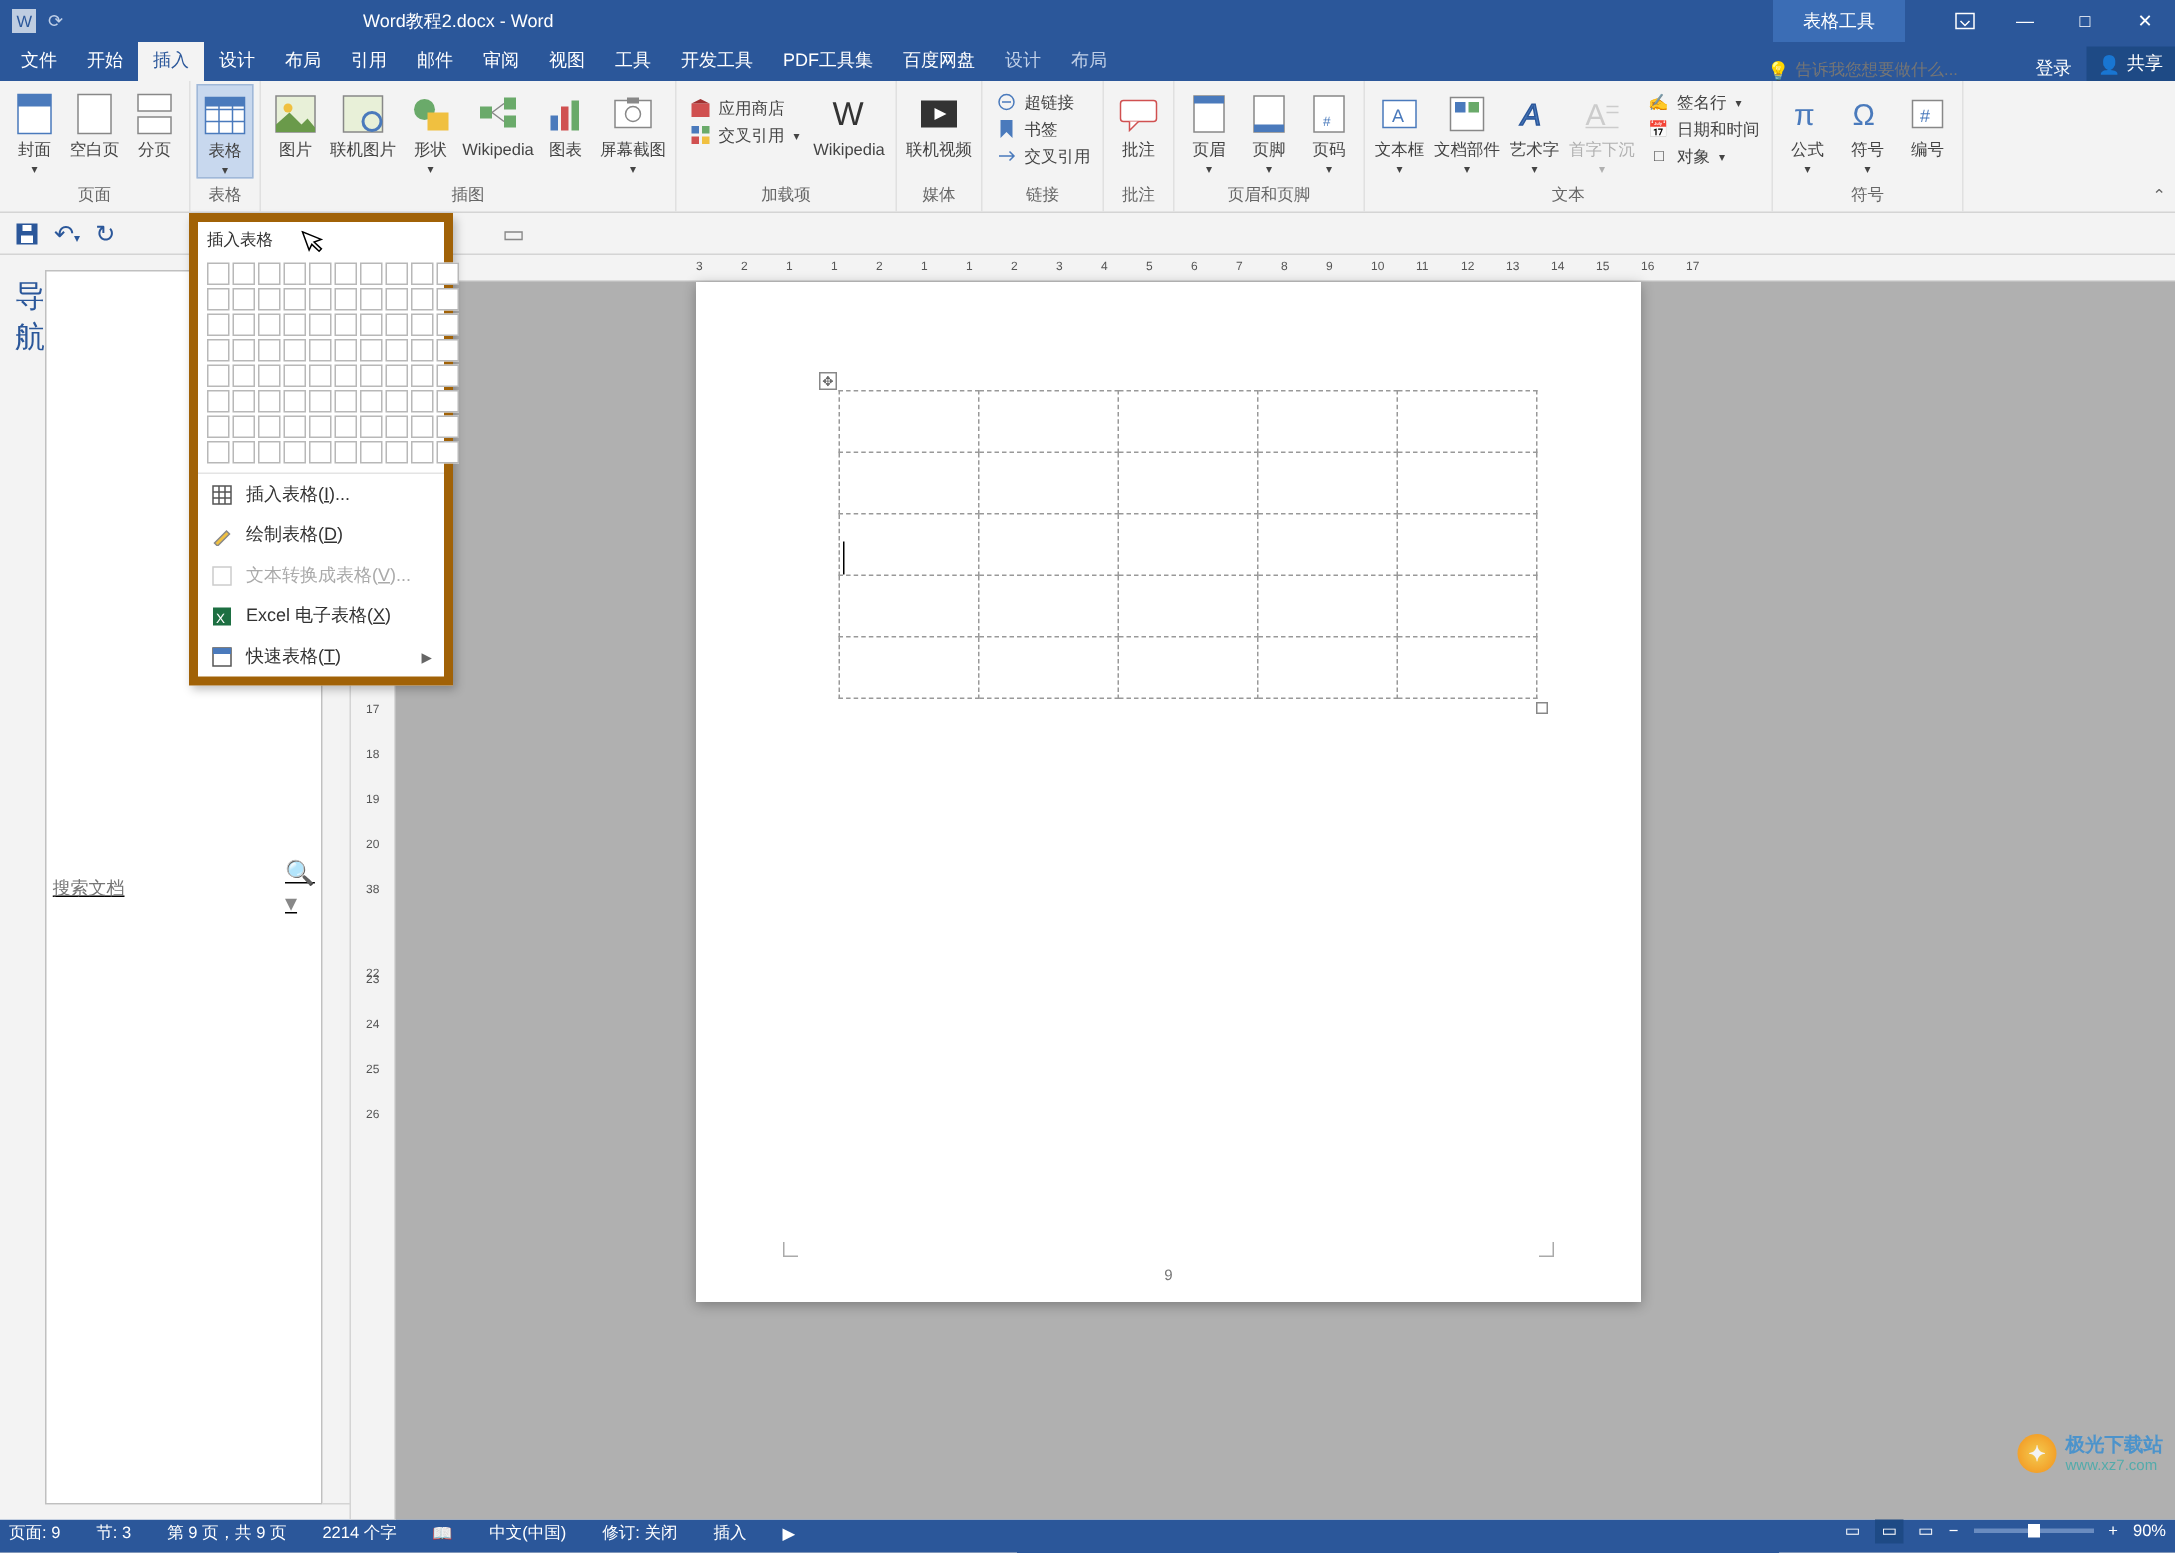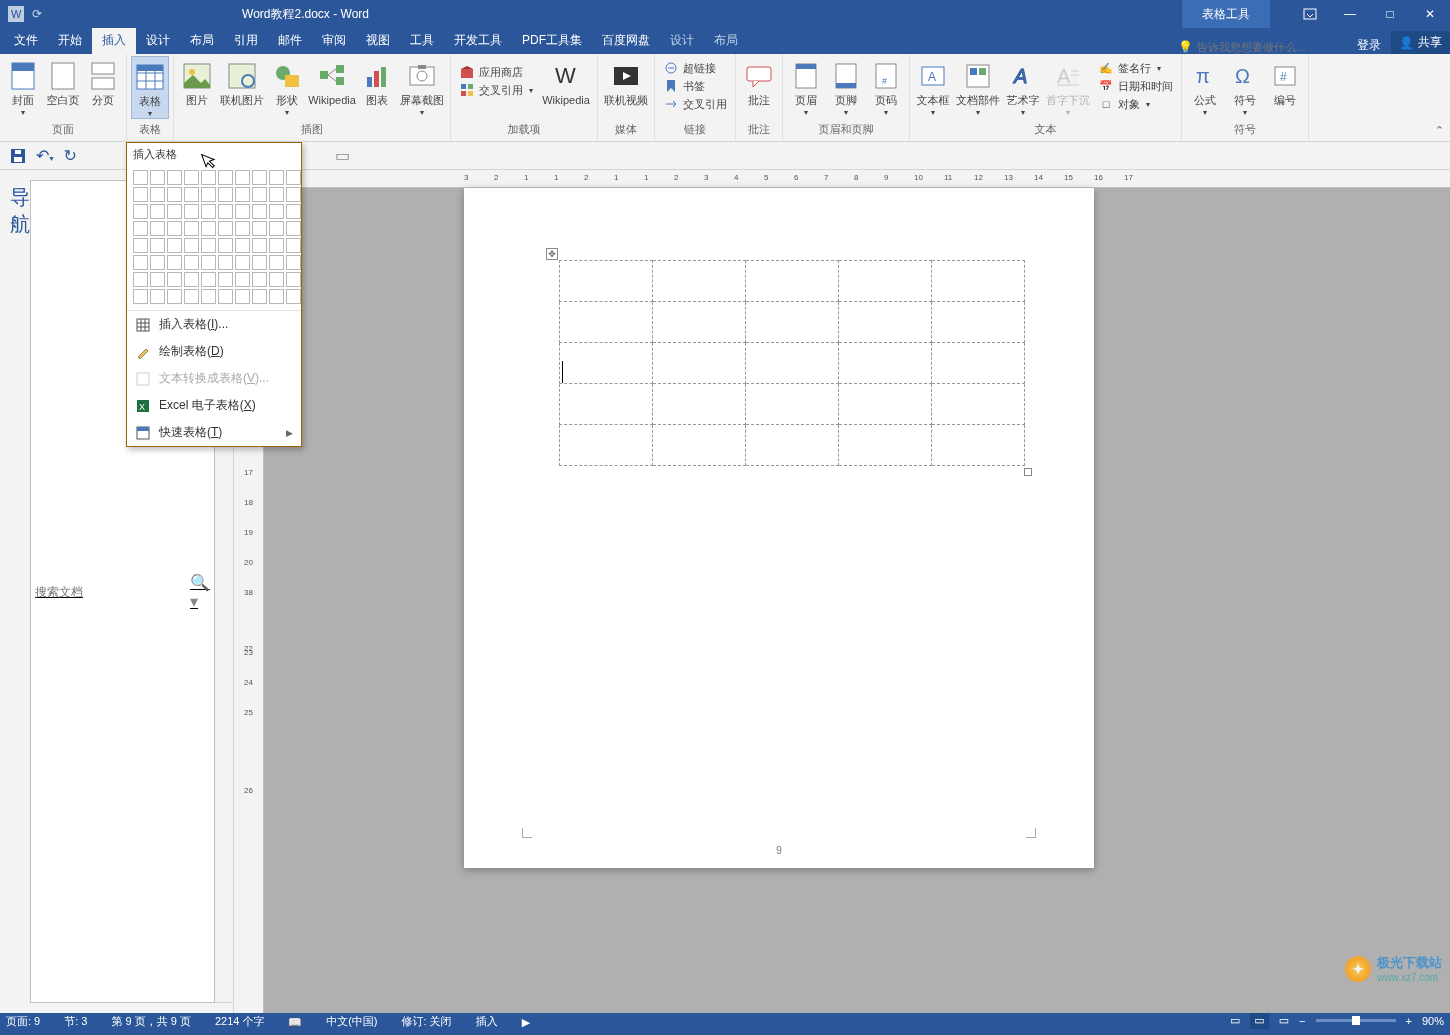--- a/index.html
+++ b/index.html
@@ -78,21 +78,21 @@
 .reshandle { position:absolute; left:560px; top:280px; width:8px; height:8px; border:1px solid #888; background:#fff;}
 .cursor-in { position:absolute; left:98px; top:173px; width:1px; height:22px; background:#000;}
 
 
 .statusbar { height:22px; background:#2b579a; color:#fff; display:flex; align-items:flex-end; font-size:11px; padding:16px 6px; gap:24px;}
 .statusbar .right { margin-left:auto; display:flex; align-items:center; gap:10px;}
 .statusbar .zslider { width:80px; height:3px; background:#6a8cc0; position:relative;}
 .statusbar .zslider .knob { position:absolute; left:36px; top:-3px; width:8px; height:9px; background:#fff;}
 
 
-.table-dropdown { position:absolute; left:126px; top:142px; width:176px; background:#fff; border:1px solid #a16207; box-shadow:2px 3px 6px rgba(0,0,0,0.25); z-index:100; font-size:12px; color:#333;}
+.table-dropdown { position:absolute; left:126px; top:142px; width:176px; background:#fff; border:6px solid #a16207; box-shadow:2px 3px 6px rgba(0,0,0,0.25); z-index:100; font-size:12px; color:#333;}
 .table-dropdown .td-title { padding:4px 6px; font-size:11px; }
 .table-dropdown .grid { display:grid; grid-template-columns:repeat(10, 15px); grid-auto-rows:15px; gap:2px; padding:4px 6px 6px 6px;}
 .table-dropdown .cell { border:1px solid #b8b8b8; background:#fff;}
 .table-dropdown .menu-item { display:flex; align-items:center; gap:8px; padding:5px 8px; cursor:pointer; }
 .table-dropdown .menu-item.disabled { color:#aaa;}
 .table-dropdown .menu-item .mi-ic { width:16px; height:16px; display:flex; align-items:center; justify-content:center; font-size:12px; color:#555;}
 .table-dropdown .menu-item .arrow { margin-left:auto; color:#666; font-size:9px;}
 .table-dropdown hr { border:none; border-top:1px solid #e4e4e4; margin:0;}
 .cursor-arrow { position:absolute; left:203px; top:151px; z-index:200; pointer-events:none; font-size:14px; color:#000; transform:rotate(-20deg);}
 
@@ -623,21 +623,21 @@
         <div class="tick-v" style="top: 250px;">16</div>
         <div class="tick-v" style="top: 280px;">17</div>
         <div class="tick-v" style="top: 310px;">18</div>
         <div class="tick-v" style="top: 340px;">19</div>
         <div class="tick-v" style="top: 370px;">20</div>
         <div class="tick-v" style="top: 400px;">38</div>
         <div class="tick-v" style="top: 456px;">22</div>
         <div class="tick-v" style="top: 460px;">23</div>
         <div class="tick-v" style="top: 490px;">24</div>
         <div class="tick-v" style="top: 520px;">25</div>
-        <div class="tick-v" style="top: 550px; margin-top: 48px;">26</div>
+        <div class="tick-v" style="top: 550px;">26</div>
       </div>
     <div class="docpage">
       <div class="movehandle">✥</div>
       <table class="intable">
         <tbody>
             <tr>
               <td></td>
               <td></td>
               <td></td>
               <td></td>

